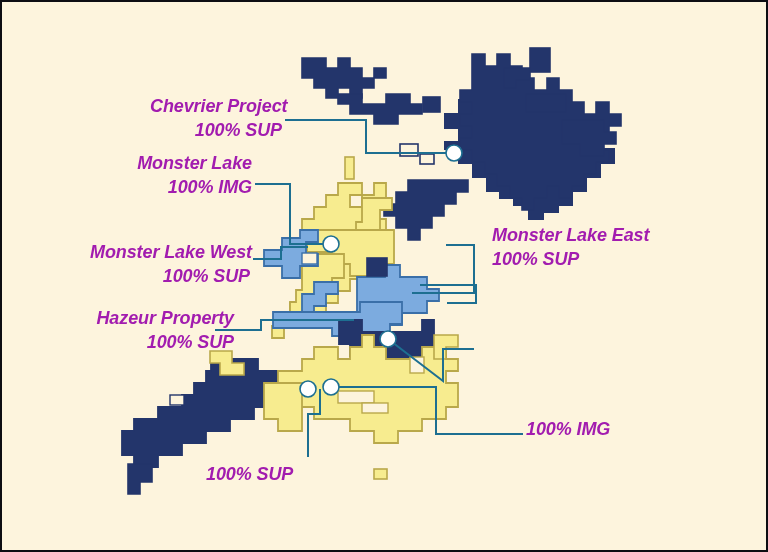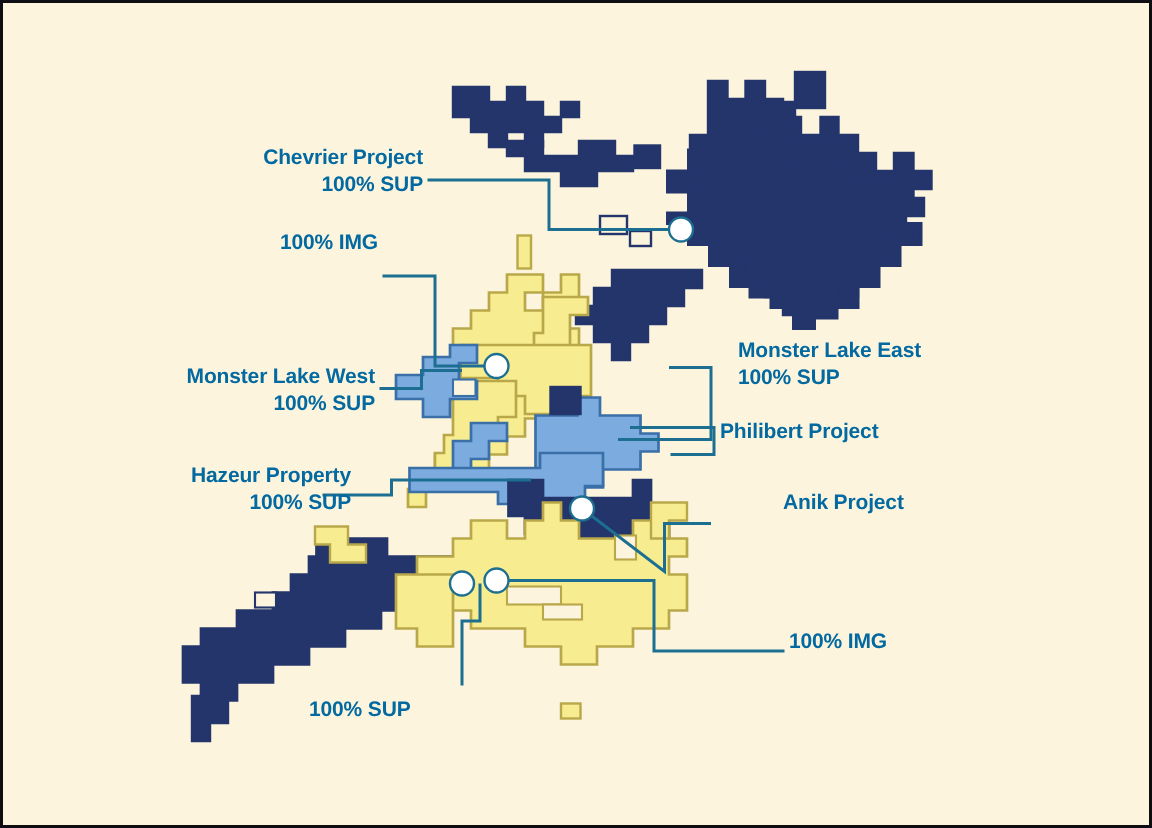--- a/index.html
+++ b/index.html
@@ -26,28 +26,29 @@
   #map-svg {
     position: absolute;
     left: 0;
     top: 0;
     width: 768px;
     height: 552px;
     display: block;
   }
   .label-group {
     position: absolute;
-    color: #0369a1;
+    color: #a21caf;
     font-family: "Liberation Sans", sans-serif;
     font-weight: bold;
-    font-size: 14px;
+    font-size: 18px;
     line-height: 1.32;
     letter-spacing: -0.1px;
     white-space: nowrap;
     pointer-events: auto;
+    font-style: italic;
   }
   .label-group .ln1,
   .label-group .ln2 {
     display: block;
   }
   .align-right { text-align: right; }
   .align-center{ text-align: left; }
 </style>
 </head>
 <body>
@@ -203,44 +204,43 @@
 
     <rect x="372" y="467" width="13" height="10" fill="#f7ec8f" stroke="#b9a84a" stroke-width="1.6"></rect>
   </svg>
 
   <div class="label-group align-right" style="left:148px; top:93px; width:132px;">
     <span class="ln1">Chevrier Project</span>
     <span class="ln2">100% SUP</span>
   </div>
 
   <div class="label-group align-right" style="left:130px; top:150px; width:120px;">
+    <span class="ln1">Monster Lake</span>
     <span class="ln2">100% IMG</span>
   </div>
 
   <div class="label-group align-right" style="left:88px; top:239px; width:160px;">
     <span class="ln1">Monster Lake West</span>
     <span class="ln2">100% SUP</span>
   </div>
 
   <div class="label-group align-right" style="left:92px; top:305px; width:140px;">
     <span class="ln1">Hazeur Property</span>
     <span class="ln2">100% SUP</span>
   </div>
 
   <div class="label-group align-center" style="left:490px; top:222px; width:160px;">
     <span class="ln1">Monster Lake East</span>
     <span class="ln2">100% SUP</span>
   </div>
 
   <div class="label-group align-center" style="left:478px; top:276px; width:182px;">
-    <span class="ln1">Philibert Project</span>
   </div>
 
   <div class="label-group align-center" style="left:520px; top:323px; width:140px;">
-    <span class="ln1">Anik Project</span>
   </div>
 
   <div class="label-group align-center" style="left:524px; top:416px; width:140px;">
     <span class="ln2">100% IMG</span>
   </div>
 
   <div class="label-group align-center" style="left:204px; top:461px; width:170px;">
     <span class="ln2">100% SUP</span>
   </div>
 

